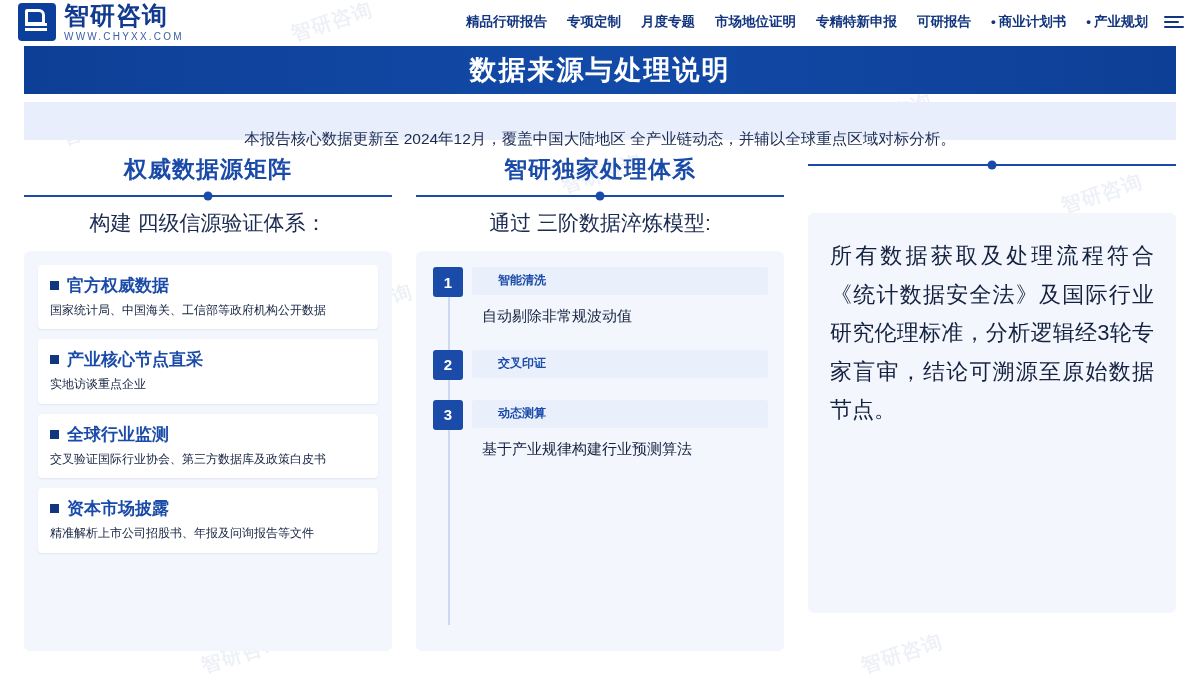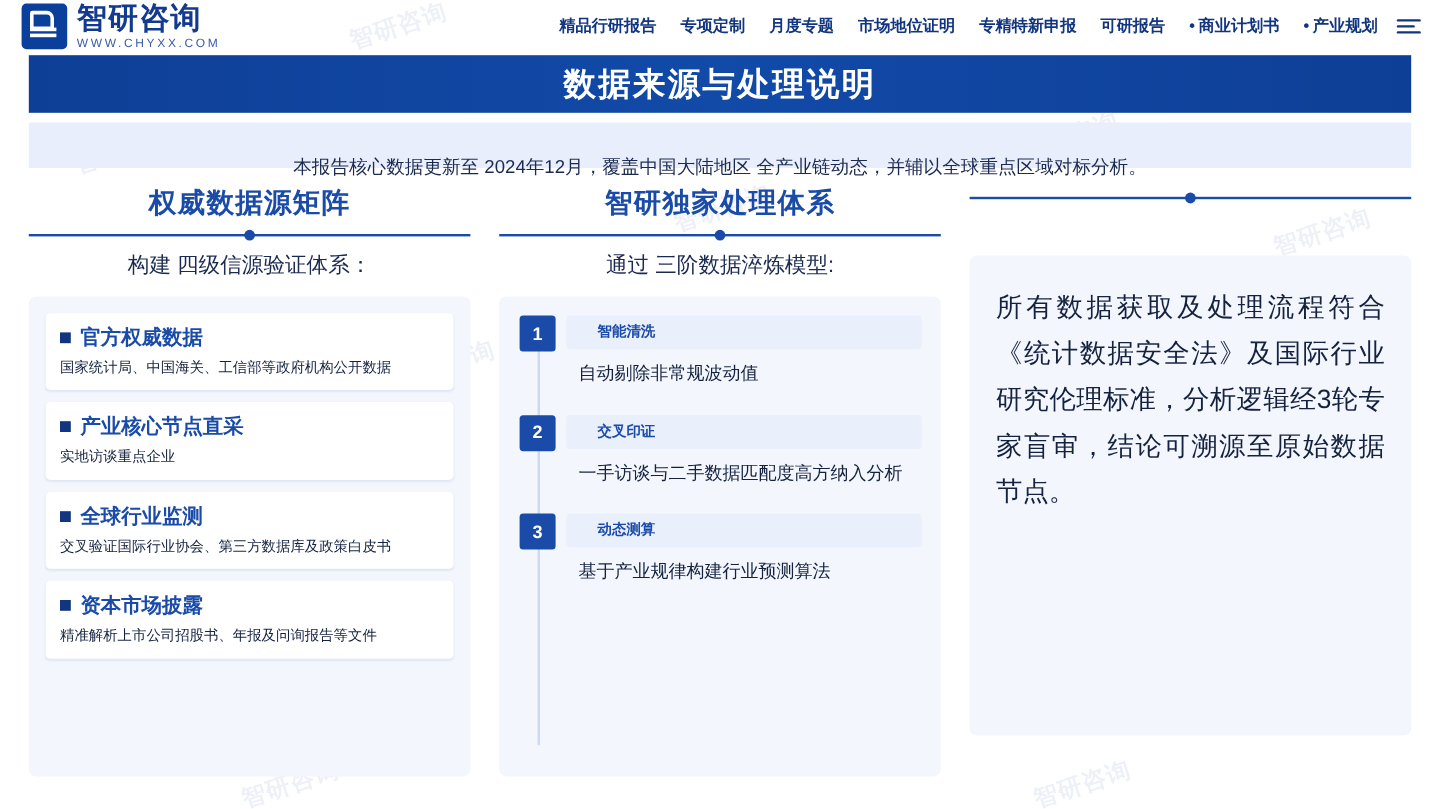--- a/index.html
+++ b/index.html
@@ -195,21 +195,21 @@
     left: 50%;
     top: 50%;
     width: 9px;
     height: 9px;
     background: #1a4ba8;
     border-radius: 50%;
     transform: translate(-50%, -50%);
   }
   .col-lead {
     margin-top: 12px;
-    font-size: 18px;
+    font-size: 21px;
     color: #1b2a50;
     text-align: center;
   }
   .lead-spacer {
     height: 21px;
   }
 
   
   .panel {
     margin-top: 14px;
@@ -434,21 +434,20 @@
               <div class="step-num">1</div>
               <div class="step-label">智能清洗</div>
             </div>
             <div class="step-desc">自动剔除非常规波动值</div>
           </div>
           <div class="step">
             <div class="step-row">
               <div class="step-num">2</div>
               <div class="step-label">交叉印证</div>
             </div>
-            <div class="step-desc">一手访谈与二手数据匹配度高方纳入分析</div>
           </div>
           <div class="step">
             <div class="step-row">
               <div class="step-num">3</div>
               <div class="step-label">动态测算</div>
             </div>
             <div class="step-desc">基于产业规律构建行业预测算法</div>
           </div>
         </div>
     </div>

